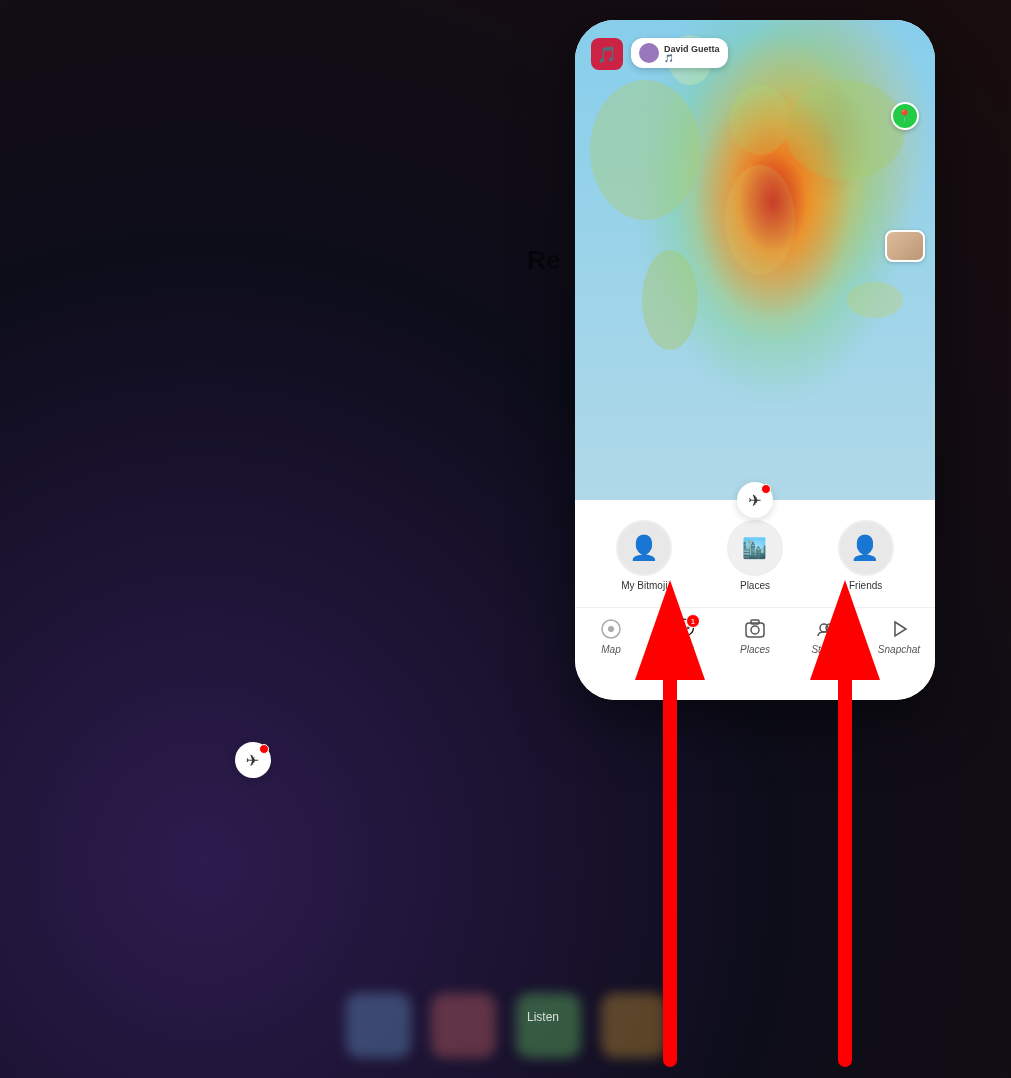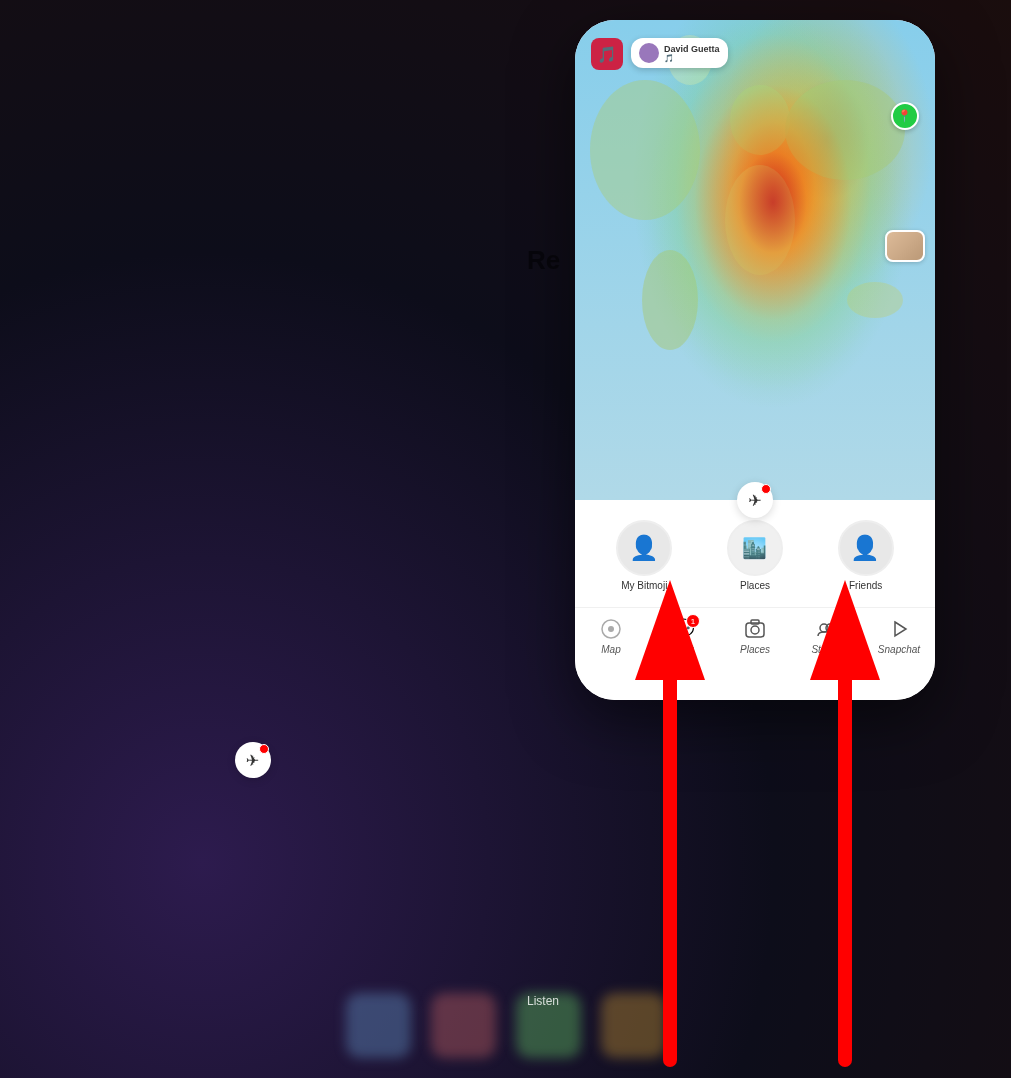--- a/index.html
+++ b/index.html
@@ -364,21 +364,21 @@
       height: 6px;
       background: rgba(255,255,255,0.6);
       border-radius: 50%;
     }
     .weather-dot.active { background: white; width: 8px; height: 8px; }
     .weather-list-icon { font-size: 18px; color: rgba(255,255,255,0.9); }
     .weather-loc-icon { font-size: 16px; color: rgba(255,255,255,0.9); }
     
     .listen-text {
       position: absolute;
-      bottom: 70px;
+      bottom: 54px;
       left: 22px;
       font-size: 12px;
       color: rgba(255,255,255,0.8);
       z-index: 3;
     }
   </style>
 </head>
 <body>
 
 <div class="left-panel">

